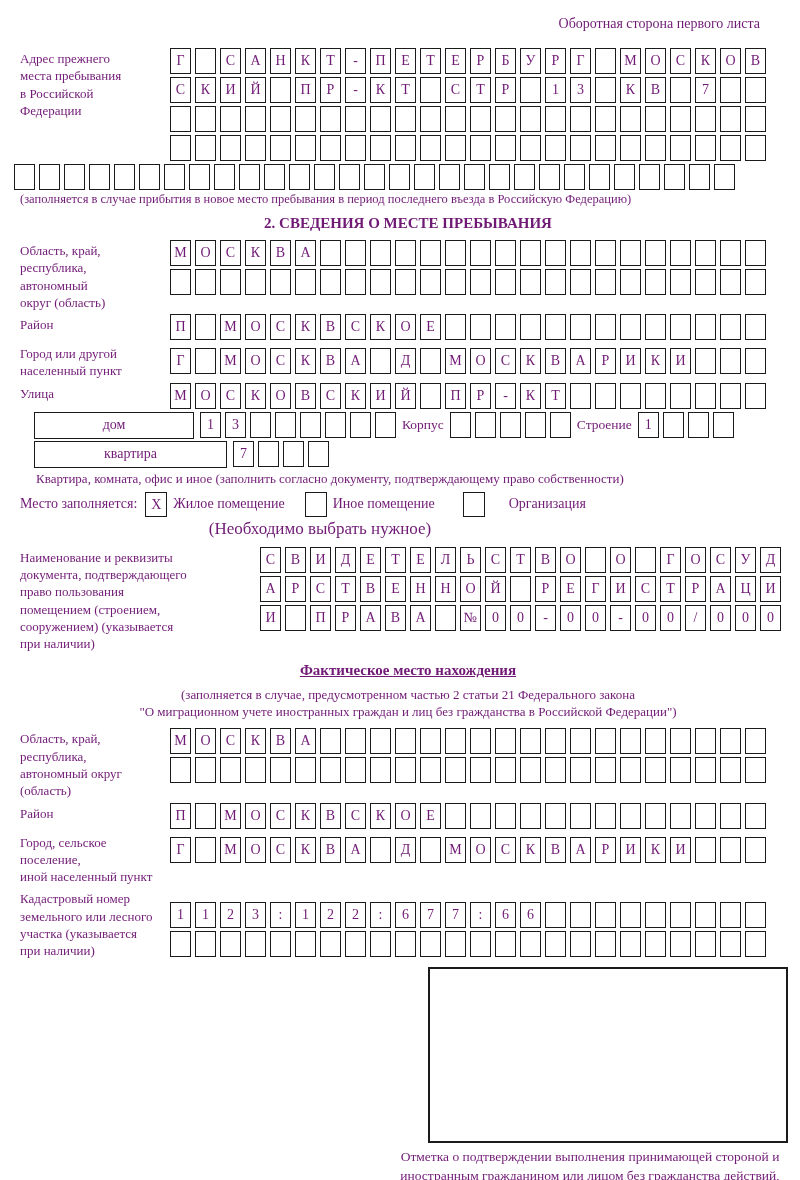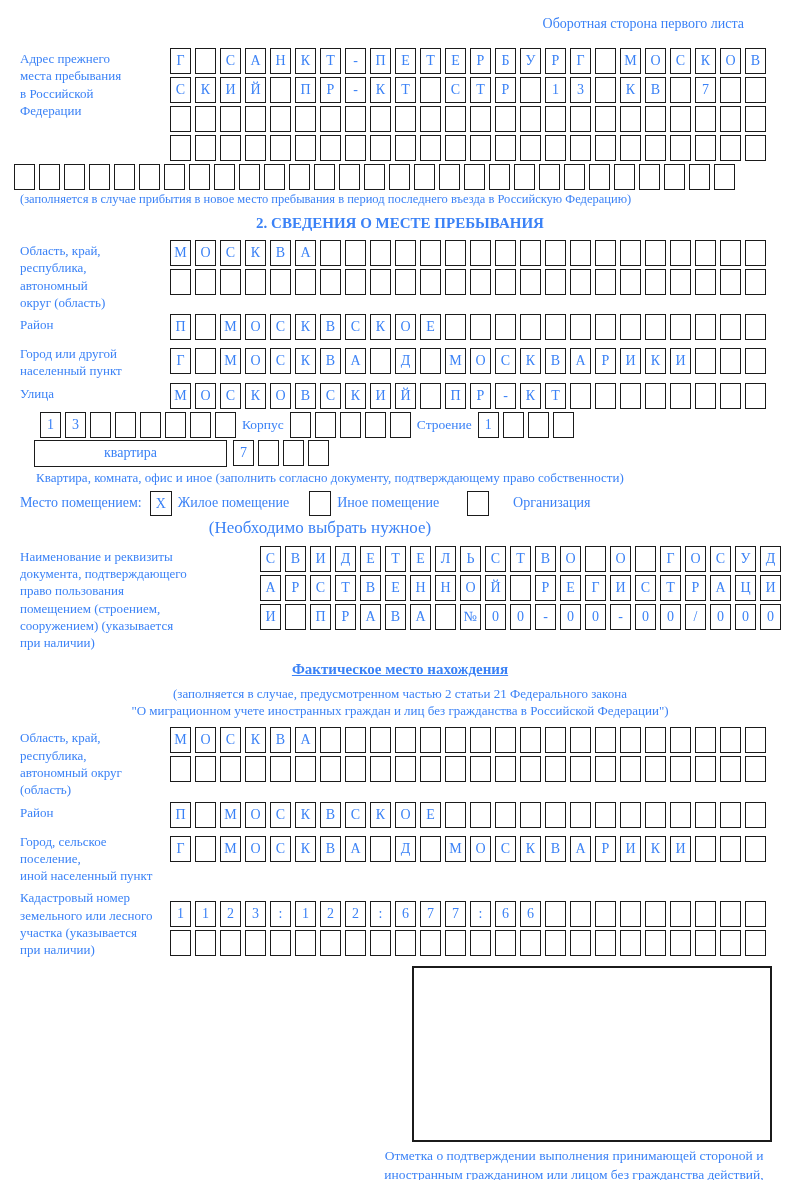--- a/index.html
+++ b/index.html
@@ -1,20 +1,20 @@
 <!DOCTYPE html>
 <html><head>
 <meta charset="utf-8">
 <style>
   * { box-sizing: border-box; }
   html,body { margin:0; padding:0; background:#fff; }
   .page {
     width:800px; height:1180px; overflow:hidden;
-    font-family:"Liberation Serif","DejaVu Serif",serif; color:#3b82f6;
-    padding:16px 20px 0 20px; position:relative; background:#fff;
+    font-family:"Liberation Serif","DejaVu Serif",serif; color:#701a75;
+    padding:16px 4px 0 20px; position:relative; background:#fff;
   }
   .header-note { text-align:right; padding-right:36px; font-size:14px; margin-bottom:16px; }
 
   .crow { display:flex; margin-bottom:3px; }
   .label { width:150px; flex-shrink:0; font-size:13px; line-height:1.33; white-space:pre-line; padding-top:2px; }
   .rows { display:flex; flex-direction:column; gap:3px; }
   .boxrow { display:flex; gap:4px; height:26px; }
   .cbox {
     width:21px; height:26px; border:1.5px solid #1b1b1b; flex-shrink:0;
     font-size:14px; line-height:23px; text-align:center; background:#fff;
@@ -344,20 +344,21 @@
         <span class="cbox"></span>
         <span class="cbox"></span>
         <span class="cbox"></span>
         <span class="cbox"></span>
         <span class="cbox"></span>
         <span class="cbox"></span>
       </div>
   </div>
 
   <div class="inline-row">
+    <div class="widebox dom-box">дом</div>
     <div class="gap6"></div>
     <div class="boxrow">
         <span class="cbox">1</span>
         <span class="cbox">3</span>
         <span class="cbox"></span>
         <span class="cbox"></span>
         <span class="cbox"></span>
         <span class="cbox"></span>
         <span class="cbox"></span>
         <span class="cbox"></span>
@@ -385,21 +386,21 @@
     <div class="boxrow">
         <span class="cbox">7</span>
         <span class="cbox"></span>
         <span class="cbox"></span>
         <span class="cbox"></span>
       </div>
   </div>
   <div class="left-note">Квартира, комната, офис и иное (заполнить согласно документу, подтверждающему право собственности)</div>
 
   <div class="mesto-row">
-    <span>Место помещением:</span>
+    <span>Место заполняется:</span>
     <span style="width:8px"></span>
     <span class="checkbox">X</span>
     <span class="inline-label">Жилое помещение</span>
     <span style="width:14px"></span>
     <span class="checkbox"></span>
     <span class="inline-label">Иное помещение</span>
     <span style="width:22px"></span>
     <span class="checkbox"></span>
     <span style="width:18px"></span>
     <span class="inline-label">Организация</span>

